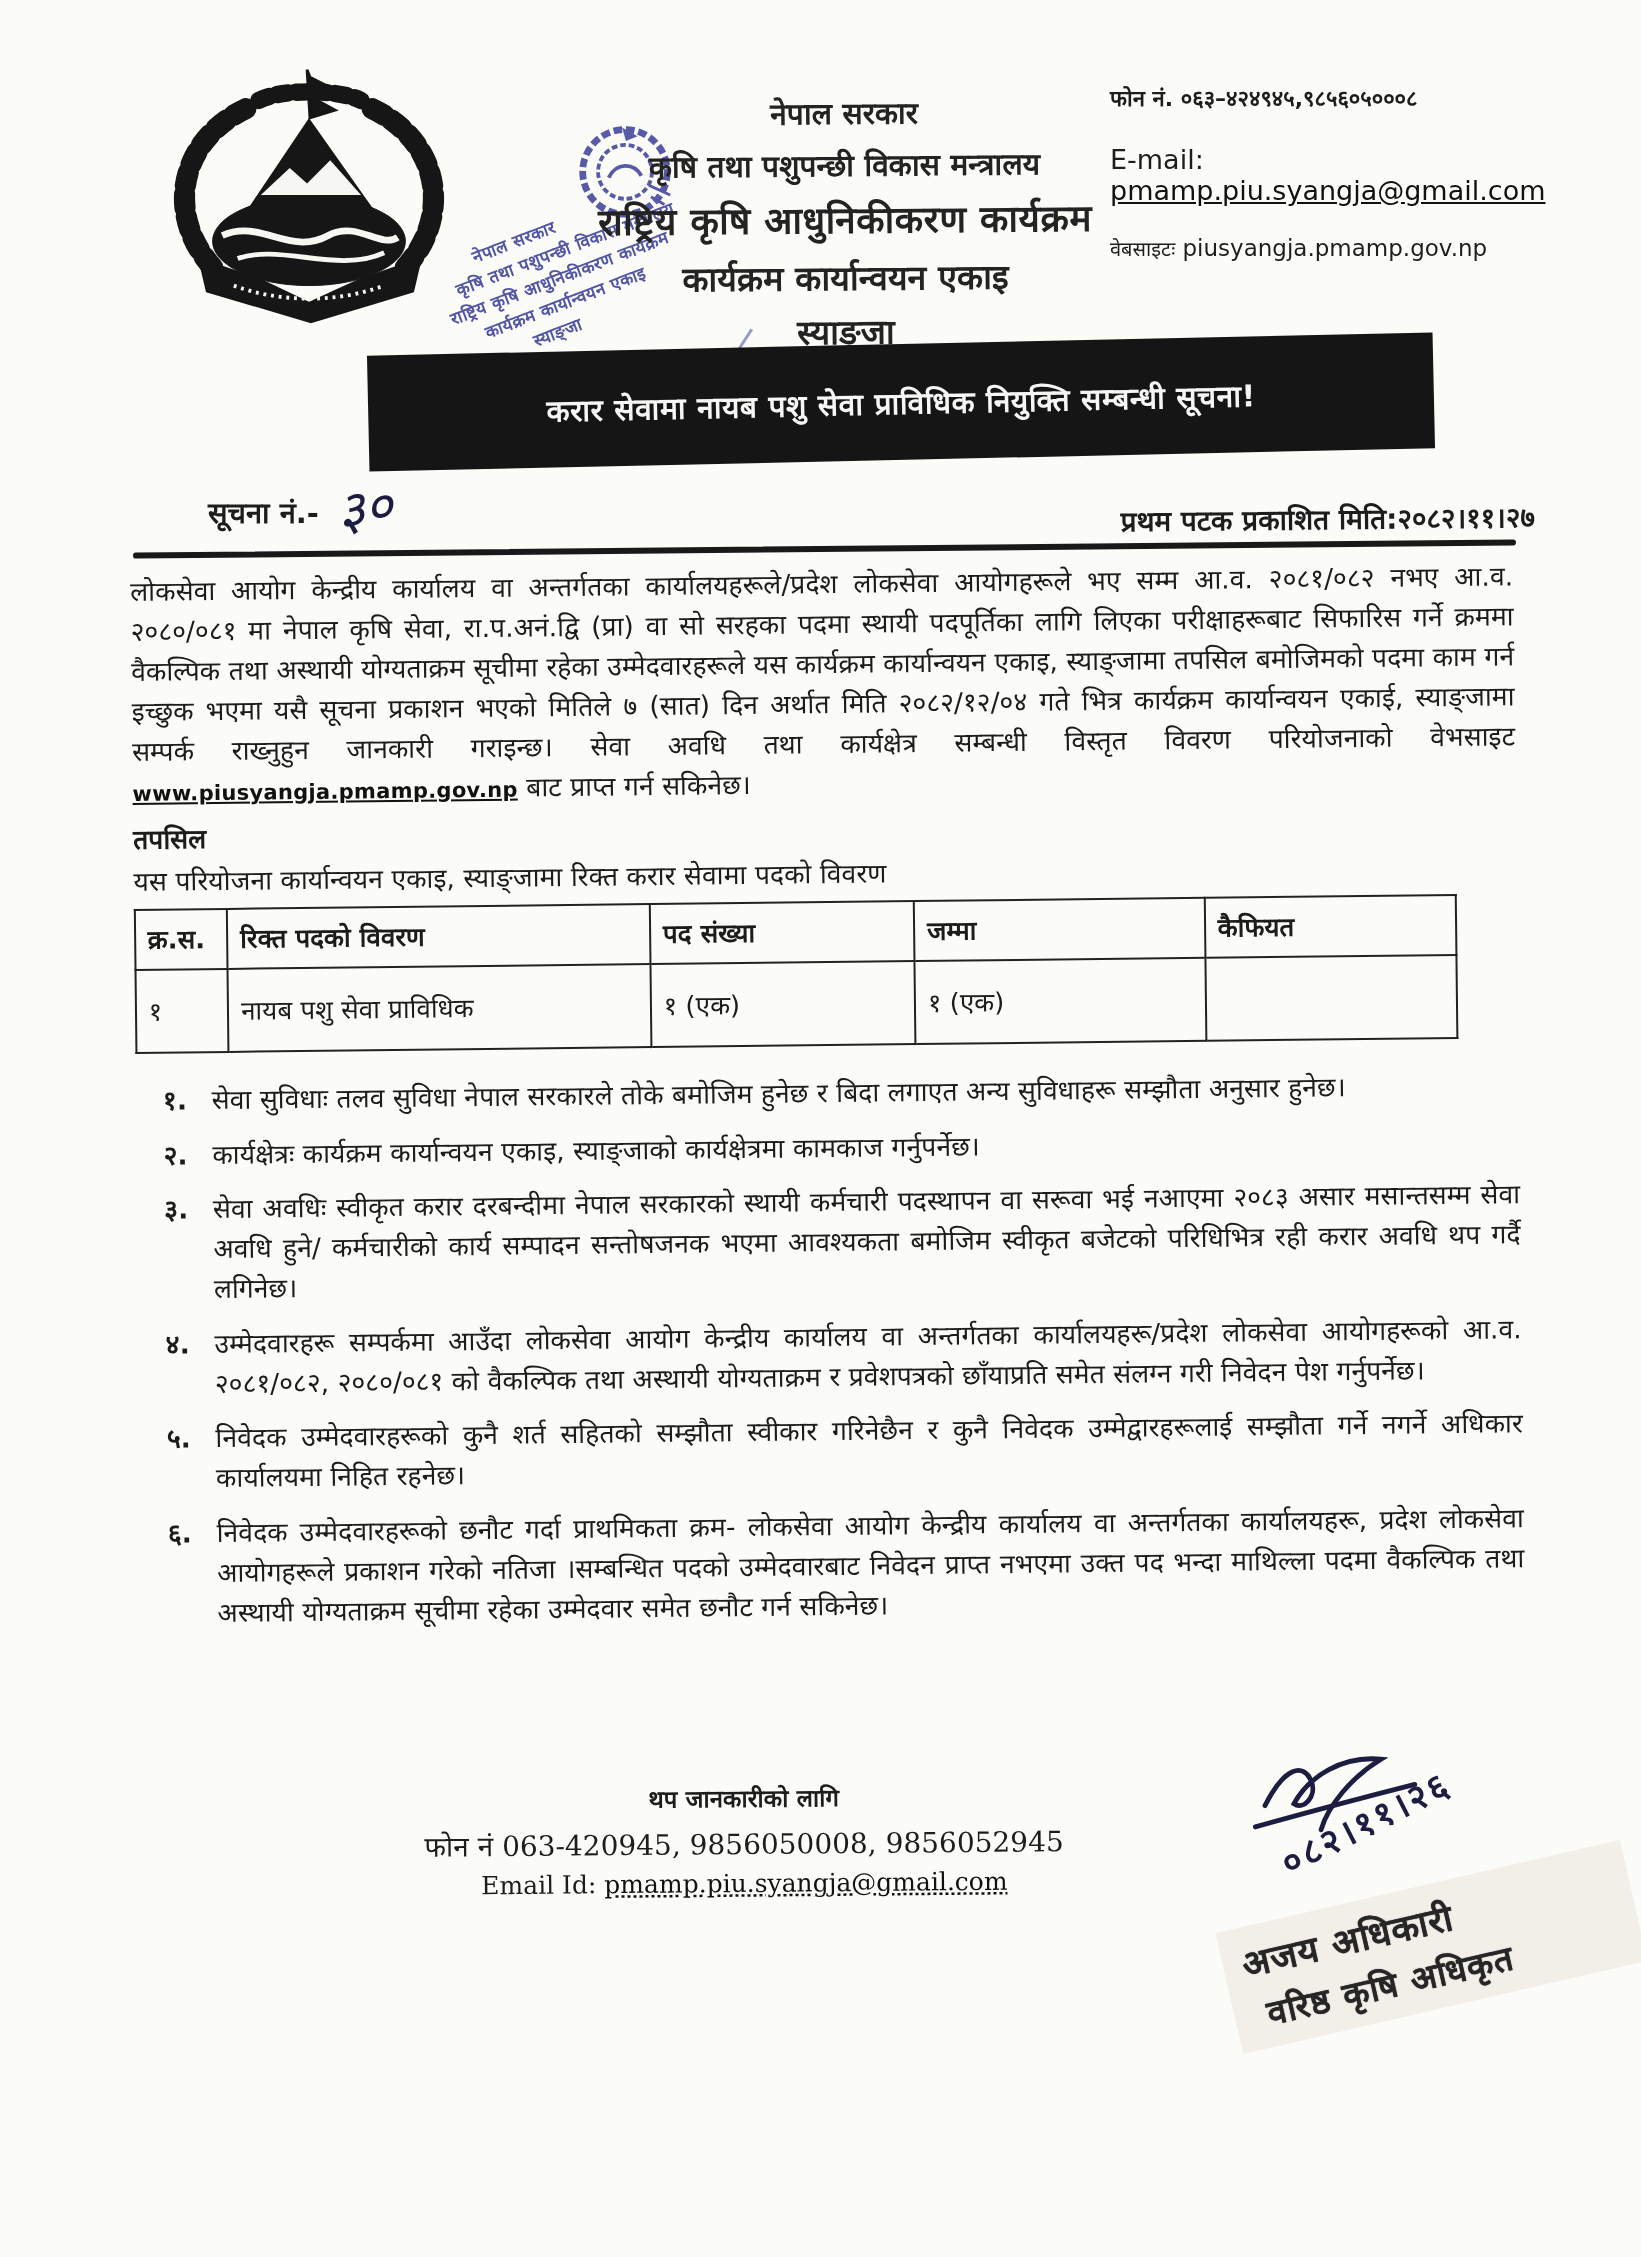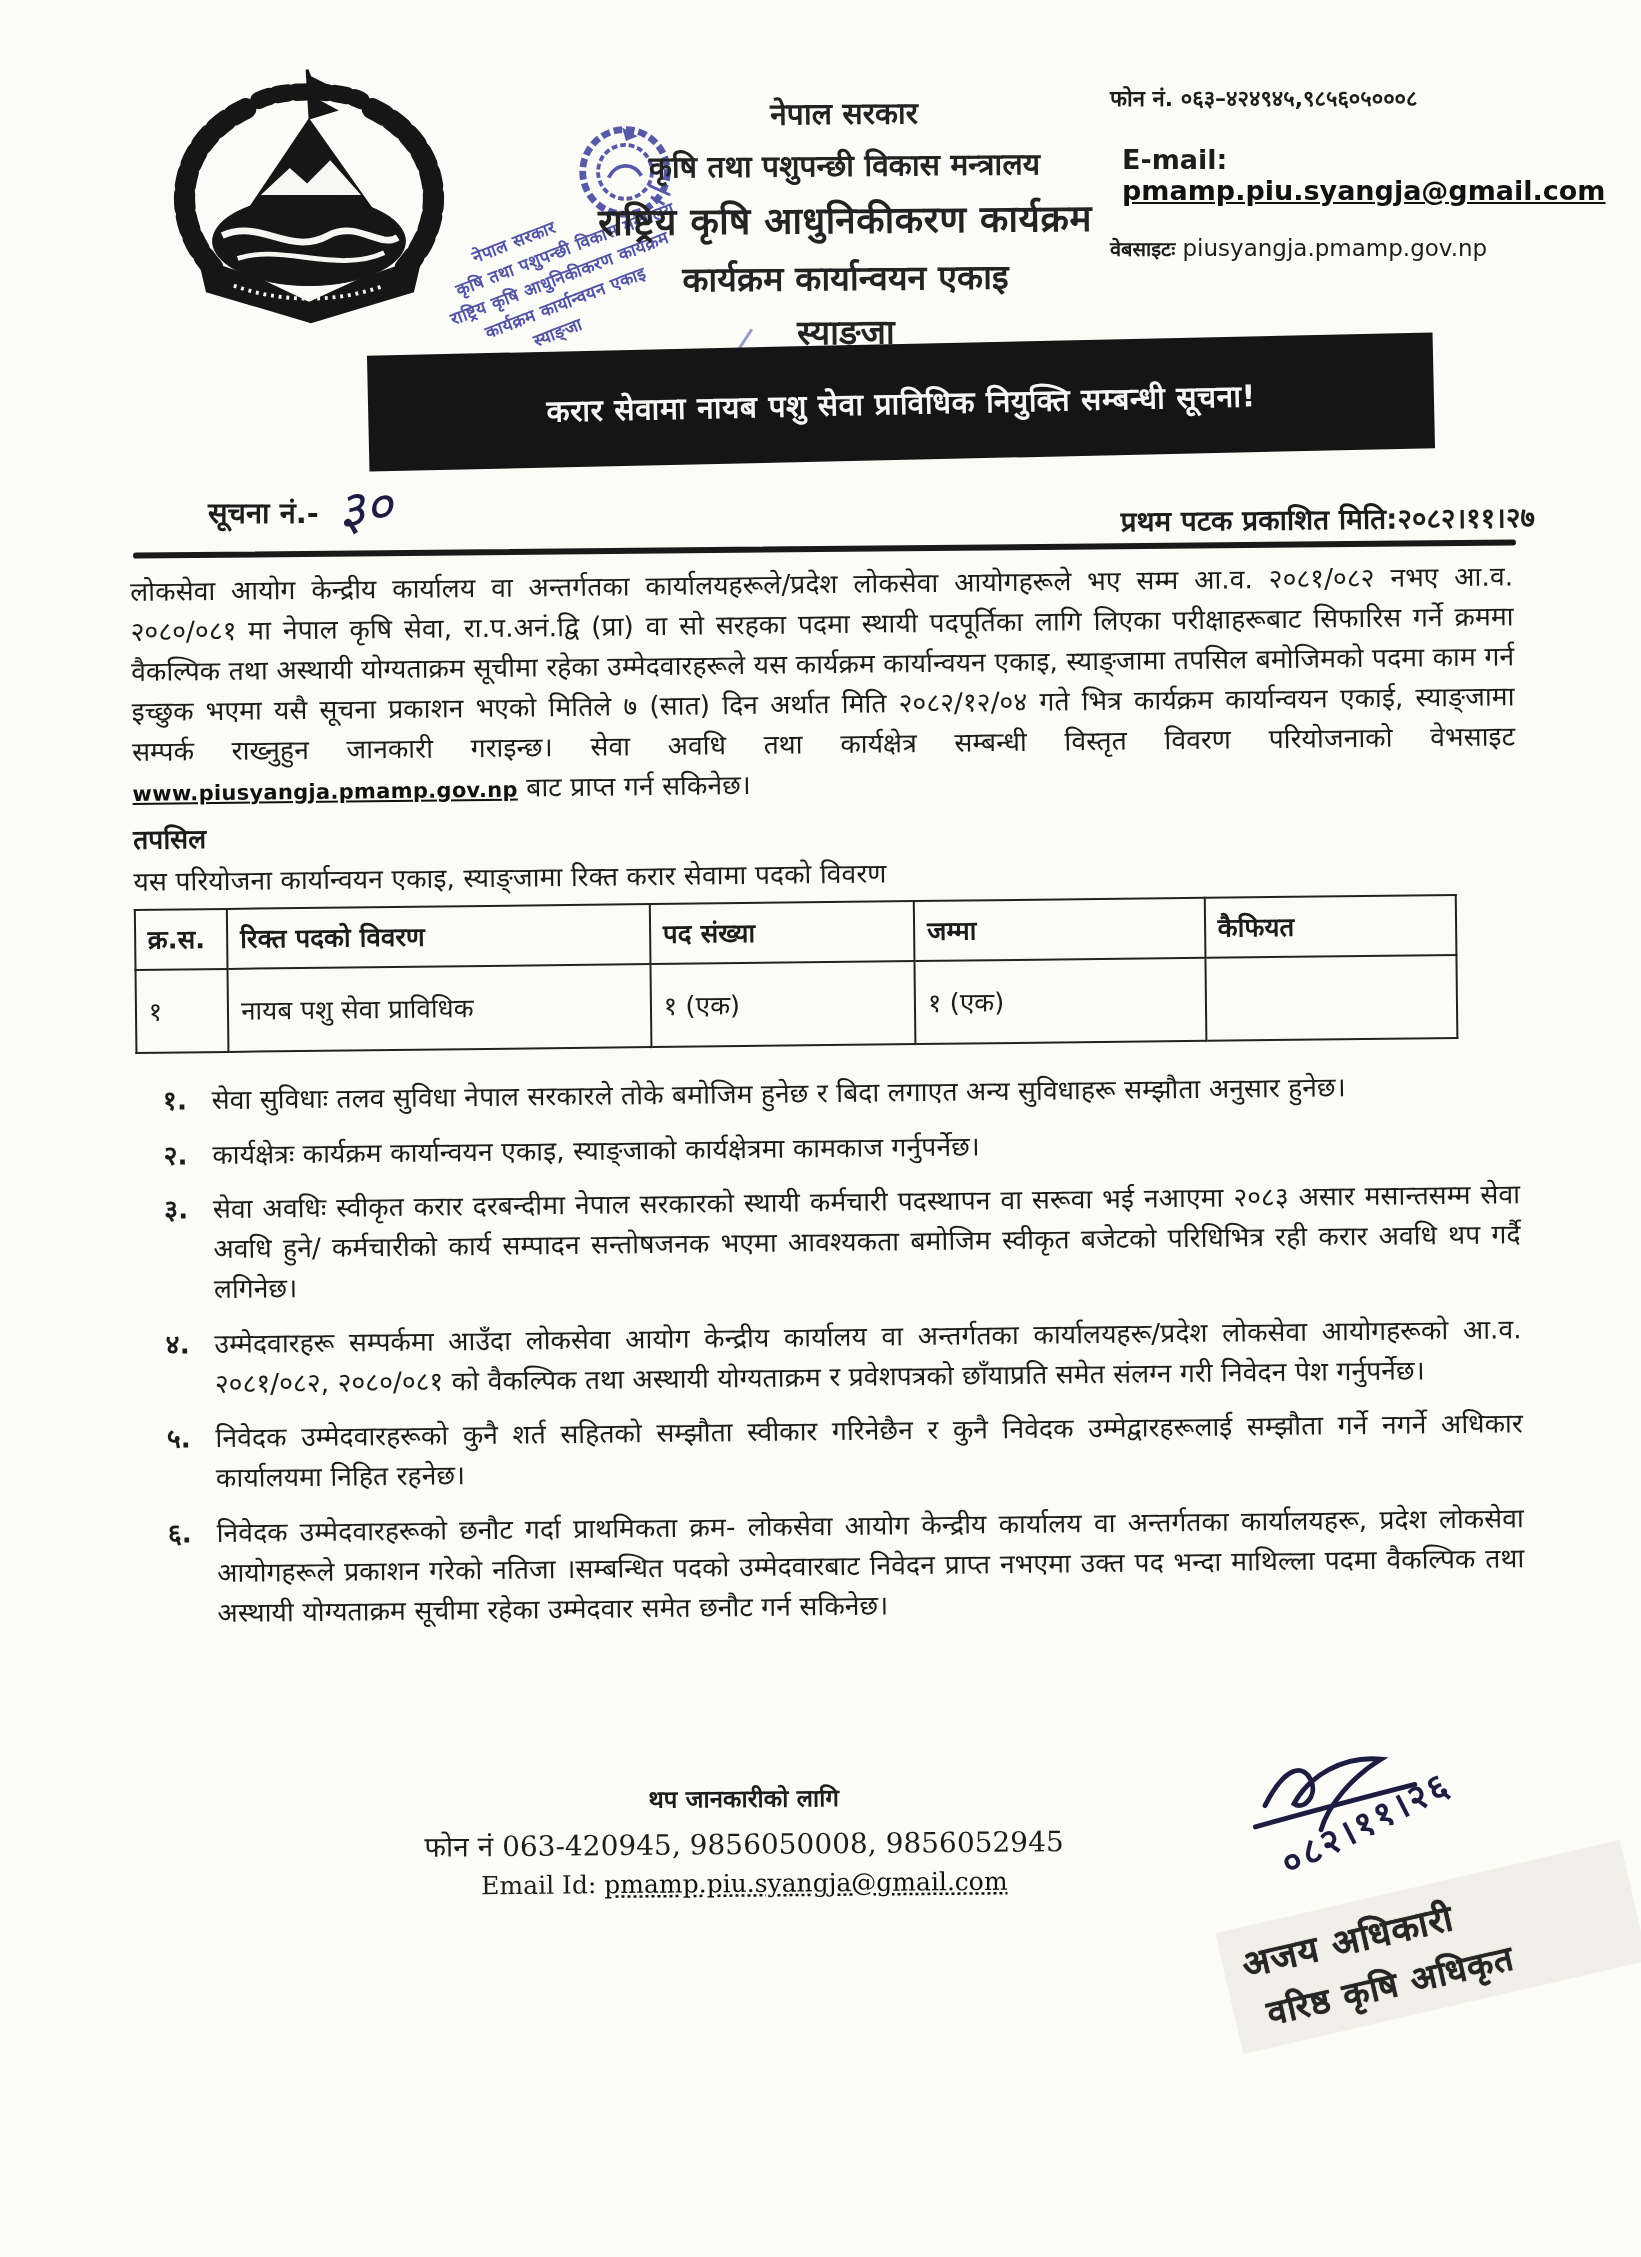--- a/index.html
+++ b/index.html
@@ -28,24 +28,24 @@
 
   .head-center { left:536px; top:92px; width:618px; text-align:center; transform:rotate(-0.5deg); color:#232323;}
   .head-center .h1 { font-size:30px; font-weight:600; }
   .head-center .h2 { font-size:30px; font-weight:600; margin-top:10.6px; }
   .head-center .h3 { font-size:37px; font-weight:700; margin-top:8.7px; letter-spacing:0.5px;}
   .head-center .h4 { font-size:34px; font-weight:600; margin-top:9.7px; }
   .head-center .h5 { font-size:34px; font-weight:600; margin-top:7.7px; }
 
   .contact { left:1110px; top:82px; width:454px; }
   .contact .phone { font-size:22px; font-weight:600; }
-  .contact .email { font-size:27px; margin-top:32px; font-weight:700;margin-left:12px;}
+  .contact .email { font-size:27px; margin-top:32px; font-weight:400;}
   .contact .email a, .footer .email a { color:#111; text-decoration:underline; }
   .contact .web { font-size:23px; margin-top:29px; }
-  .contact .web .lbl { font-size:20px; font-weight:700; }
+  .contact .web .lbl { font-size:20px; font-weight:400; }
 
   
   .banner {
     left:370px; top:346px; width:1062px; height:112px;
     background:#151515; transform:rotate(-1.25deg);
     display:flex; align-items:center; justify-content:center;
     color:#f6f6f4; font-size:30px; font-weight:700; letter-spacing:0.5px;
     box-shadow:0 0 0 1.9px #151515;
   }
 

